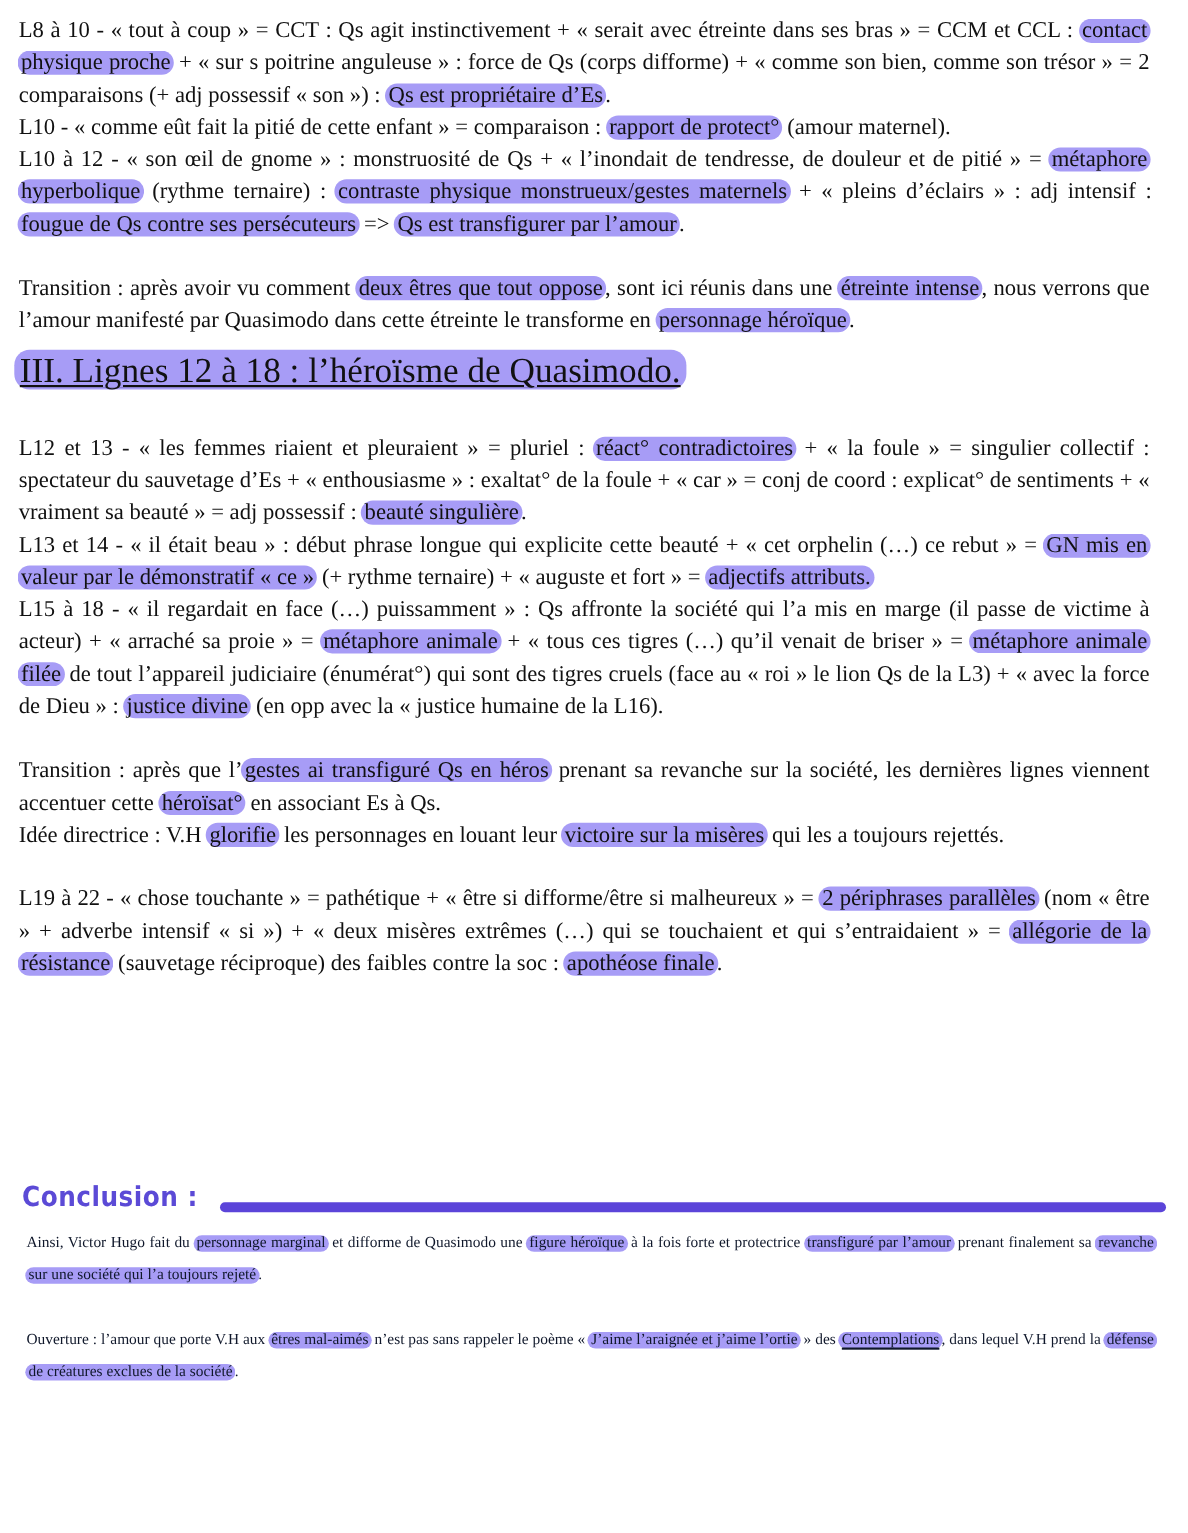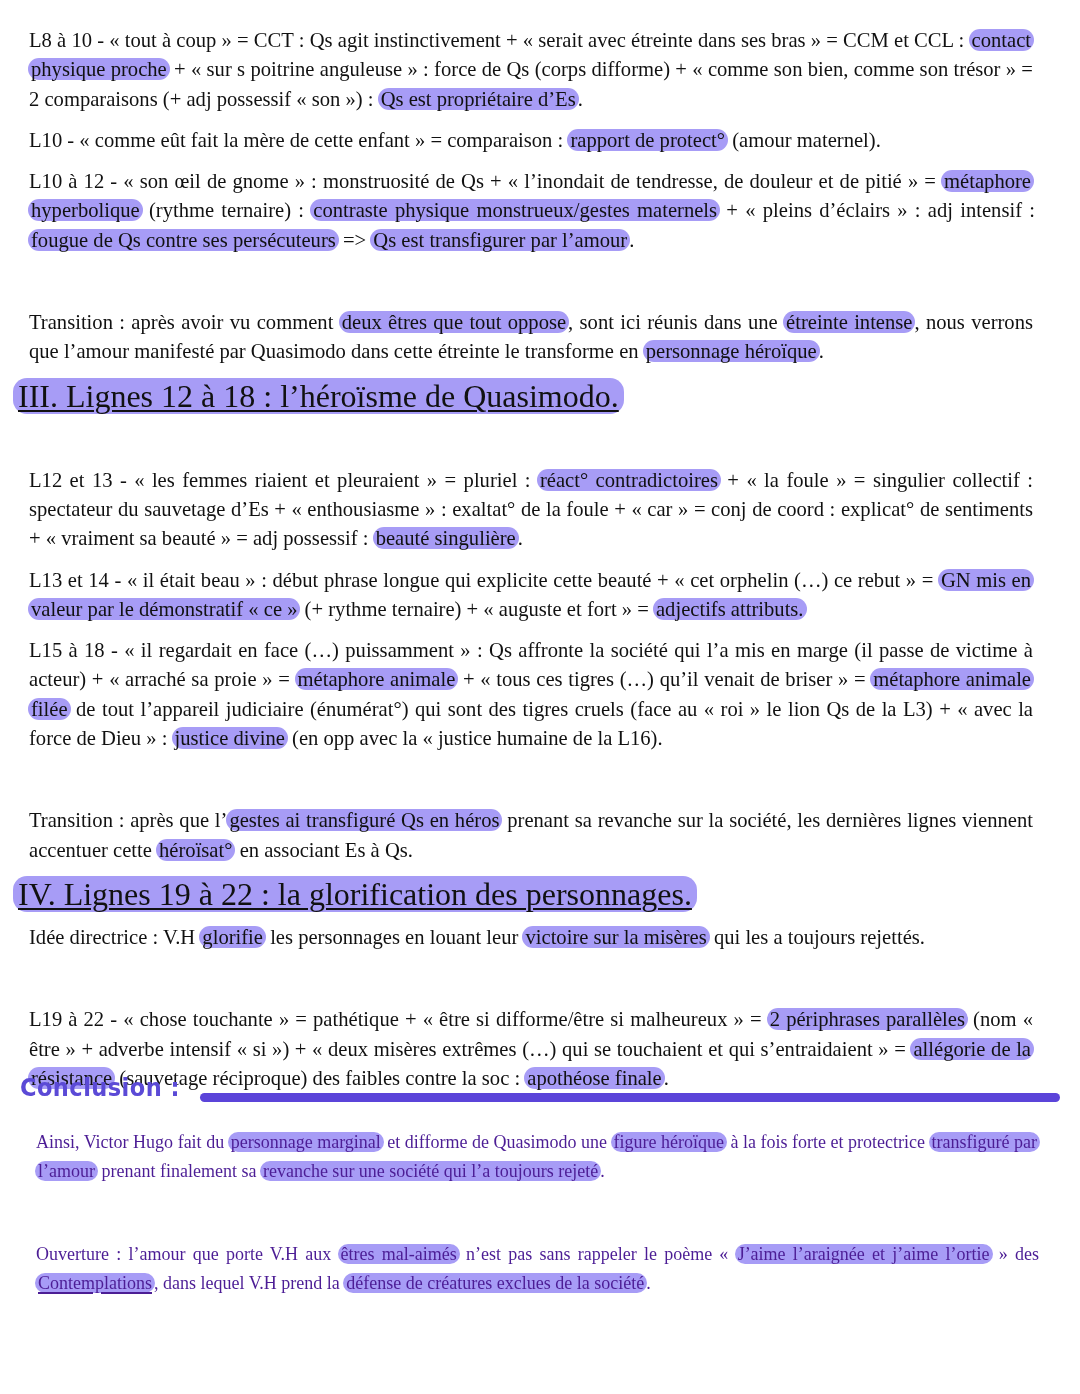--- a/index.html
+++ b/index.html
@@ -2,21 +2,21 @@
 <html><head>
 <meta charset="utf-8">
 <style>
   html, body { margin: 0; padding: 0; background: #ffffff; }
   body { width: 1080px; height: 1394px; position: relative; overflow: hidden; }
   .page {
     position: absolute; left: 17px; top: 14px; width: 1028px;
     font-family: "Liberation Serif", serif; font-size: 20.6px; color: #111111;
     line-height: 29.3px;
   }
-  .p { text-align: justify; text-align-last: left; margin: 12px; }
+  .p { text-align: justify; text-align-last: left; margin: 0; }
   .gap { height: 29px; }
   .hl {
     background: #a79cf6; border-radius: 11px; padding: 0 3px; margin: 0 -1px;
     -webkit-box-decoration-break: clone; box-decoration-break: clone;
   }
   .section-title {
     font-size: 32px; line-height: 34px; margin: 12px 0 12px -3px;
   }
   .section-title .hl { border-radius: 14px; padding: 0 5px; text-decoration: underline; text-decoration-thickness: 1.5px; text-underline-offset: 3px; }
   .underline { text-decoration: underline; text-decoration-thickness: 1.5px; text-underline-offset: 3px; }
@@ -27,31 +27,31 @@
   .conclusion-label {
     font-family: "DejaVu Sans", sans-serif; font-size: 25px; font-weight: bold;
     color: #5b4ad6; letter-spacing: 0.5px; transform: scaleX(0.9); transform-origin: left center;
     width: 180px; white-space: nowrap;
   }
   .conclusion-rule {
     flex: 1; height: 9px; background: #5b44d9; border-radius: 5px; margin-left: 0px; margin-top: 4px;
   }
   .concl {
     position: absolute; left: 24px; top: 1116px; width: 1027px;
-    font-family: "Liberation Serif", serif; font-size: 18px; color: #4c1d95; line-height: 29.3px;
+    font-family: "Liberation Serif", serif; font-size: 14px; color: #0f172a; line-height: 29.3px;
   }
 </style>
 </head>
 <body>
 
 <div class="page">
 
   <p class="p"><span>L8 à 10 - « tout à coup » = CCT : Qs agit instinctivement + « serait avec étreinte dans ses bras » = CCM et CCL : </span><span class="hl">contact physique proche</span><span> + « sur s     poitrine anguleuse » : force de Qs (corps difforme) + « comme son bien, comme son trésor » = 2 comparaisons (+ adj possessif « son ») : </span><span class="hl">Qs est propriétaire d’Es</span><span>.</span></p>
 
-  <p class="p"><span>L10 - « comme eût fait la mère de cette enfant » = comparaison : </span><span class="hl">rapport de protect°</span><span> (amour maternel).</span></p>
+  <p class="p"><span>L10 - « comme eût fait la pitié de cette enfant » = comparaison : </span><span class="hl">rapport de protect°</span><span> (amour maternel).</span></p>
 
   <p class="p"><span>L10 à 12 - « son œil de gnome » : monstruosité de Qs + « l’inondait de tendresse, de douleur et de pitié » = </span><span class="hl">métaphore hyperbolique</span><span> (rythme ternaire) : </span><span class="hl">contraste physique monstrueux/gestes maternels</span><span> + « pleins d’éclairs » : adj intensif : </span><span class="hl">fougue de Qs contre ses persécuteurs</span><span> =&gt; </span><span class="hl">Qs est transfigurer par l’amour</span><span>.</span></p>
 
   <div class="gap"></div>
 
   <p class="p"><span>Transition : après avoir vu comment </span><span class="hl">deux êtres que tout oppose</span><span>, sont ici réunis dans une </span><span class="hl">étreinte intense</span><span>, nous verrons que l’amour manifesté par Quasimodo dans cette étreinte le transforme en </span><span class="hl">personnage héroïque</span><span>.</span></p>
 
   <div class="section-title"><span class="hl">III. Lignes 12 à 18 : l’héroïsme de Quasimodo.</span></div>
 
 
@@ -60,21 +60,20 @@
   <p class="p"><span>L12 et 13 - « les femmes riaient et pleuraient » = pluriel : </span><span class="hl">réact° contradictoires</span><span> + « la foule » = singulier collectif : spectateur du sauvetage d’Es + « enthousiasme » : exaltat° de la foule + « car » = conj de coord : explicat° de sentiments + « vraiment sa beauté » = adj possessif : </span><span class="hl">beauté singulière</span><span>.</span></p>
 
   <p class="p"><span>L13 et 14 - « il était beau » : début phrase longue qui explicite cette beauté + « cet orphelin (…) ce rebut » = </span><span class="hl">GN mis en valeur par le démonstratif « ce »</span><span> (+ rythme ternaire) + « auguste et fort » = </span><span class="hl">adjectifs attributs.</span><span></span></p>
 
   <p class="p"><span>L15 à 18 - « il regardait en face (…)  puissamment » : Qs affronte la société qui l’a mis en marge (il passe de victime à acteur) + « arraché sa proie » = </span><span class="hl">métaphore animale</span><span> + « tous ces tigres (…) qu’il venait de briser » = </span><span class="hl">métaphore animale filée</span><span> de tout l’appareil judiciaire (énumérat°) qui sont des tigres cruels (face au « roi » le lion Qs de la L3) + « avec la force de Dieu » : </span><span class="hl">justice divine</span><span> (en opp avec la « justice humaine de la L16).</span></p>
 
   <div class="gap"></div>
 
   <p class="p"><span>Transition : après que l’</span><span class="hl">gestes ai transfiguré Qs en héros</span><span> prenant sa revanche sur la société, les dernières lignes viennent accentuer cette </span><span class="hl">héroïsat°</span><span> en associant Es à Qs.</span></p>
 
-  <div class="section-title"><span class="hl">IV. Lignes 19 à 22 : la glorification des personnages.</span></div>
 
   <p class="p"><span>Idée directrice : V.H </span><span class="hl">glorifie</span><span> les personnages en louant leur </span><span class="hl">victoire sur la misères</span><span> qui les a toujours rejettés.</span></p>
 
   <div class="gap"></div>
 
   <p class="p"><span>L19 à 22 - « chose touchante » = pathétique + « être si difforme/être si malheureux » = </span><span class="hl">2 périphrases parallèles</span><span> (nom « être » + adverbe intensif « si ») + « deux misères extrêmes (…) qui se touchaient et qui s’entraidaient » = </span><span class="hl">allégorie de la résistance</span><span> (sauvetage réciproque) des faibles contre la soc : </span><span class="hl">apothéose finale</span><span>.</span></p>
 </div>
 
 <div class="conclusion-head">
   <span class="conclusion-label">Conclusion :</span>

